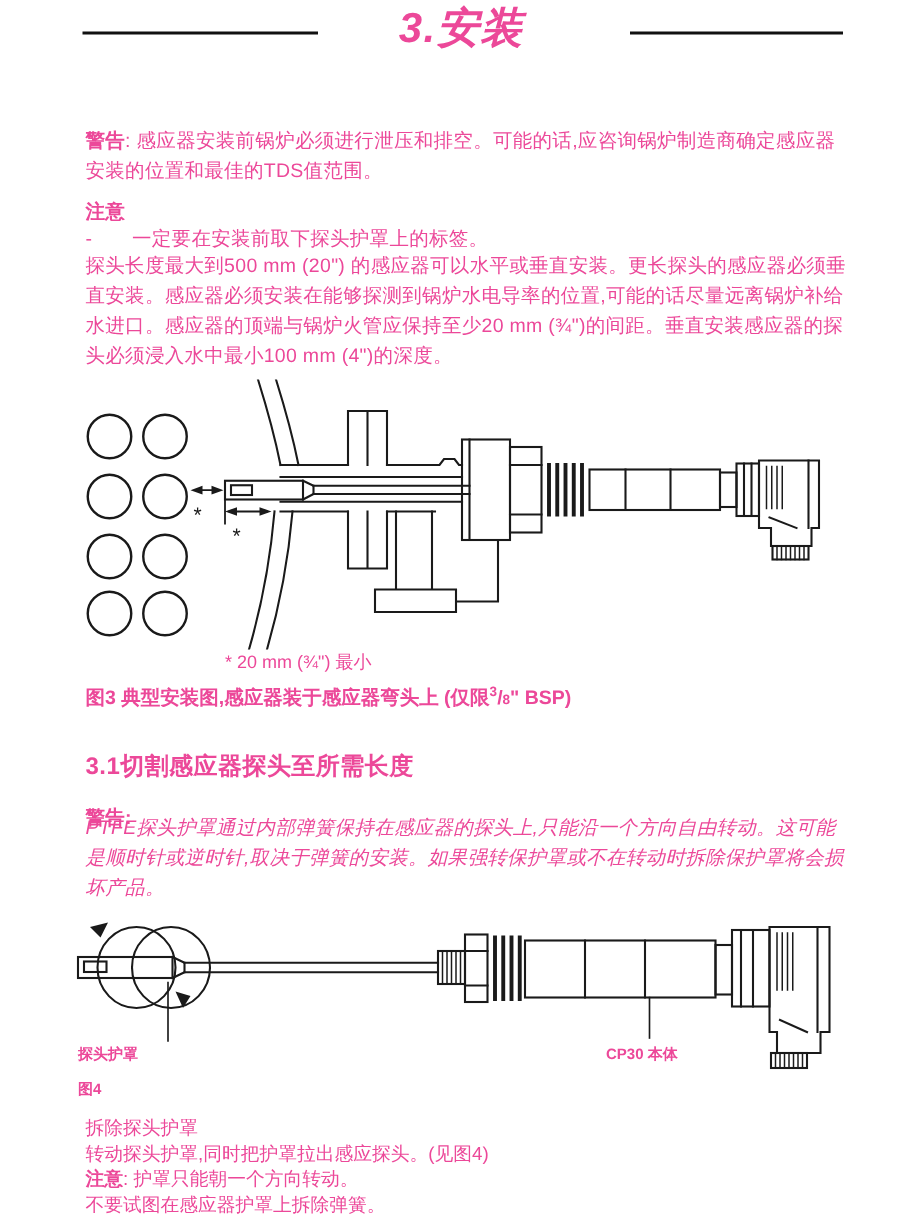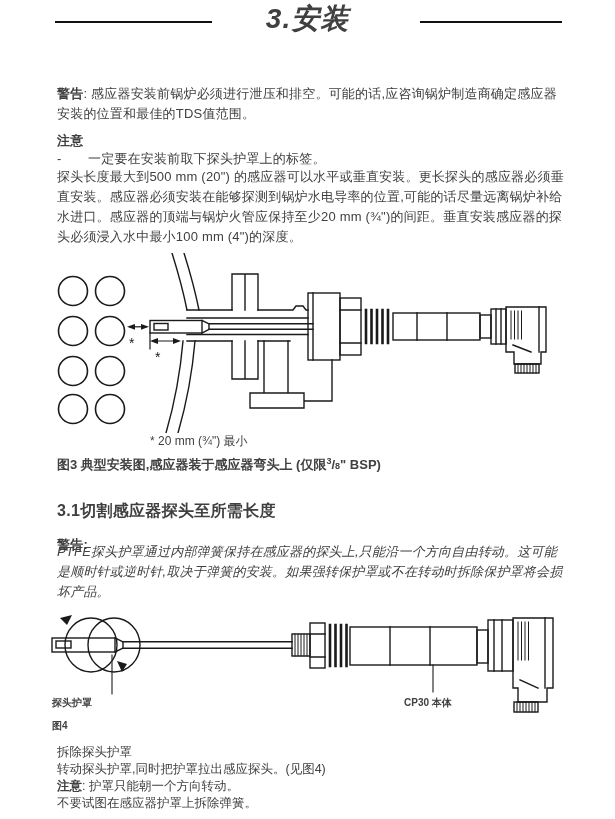--- a/index.html
+++ b/index.html
@@ -1,19 +1,19 @@
 <!DOCTYPE html>
 <html><head>
 <meta charset="utf-8">
 <style>
   html,body { margin:0; padding:0; background:#fff; }
   .page {
     position:relative; width:615px; height:819px; background:#ffffff;
     font-family:"Liberation Sans","DejaVu Sans",sans-serif;
-    color:#404040; overflow:hidden;
+    color:#ec4899; overflow:hidden;
   }
   .abs { position:absolute; }
   .txt { font-size:13px; line-height:20px; letter-spacing:.2px; }
   .small { font-size:12.5px; line-height:17px; }
   .rule { border-top:2px solid #111; height:0; }
   .doc-title {
     left:0; top:3; width:615px; text-align:center;
     font-size:28px; font-weight:bold; font-style:italic; letter-spacing:1px;
   }
   .h2 { font-size:16px; font-weight:bold; letter-spacing:.3px; }

